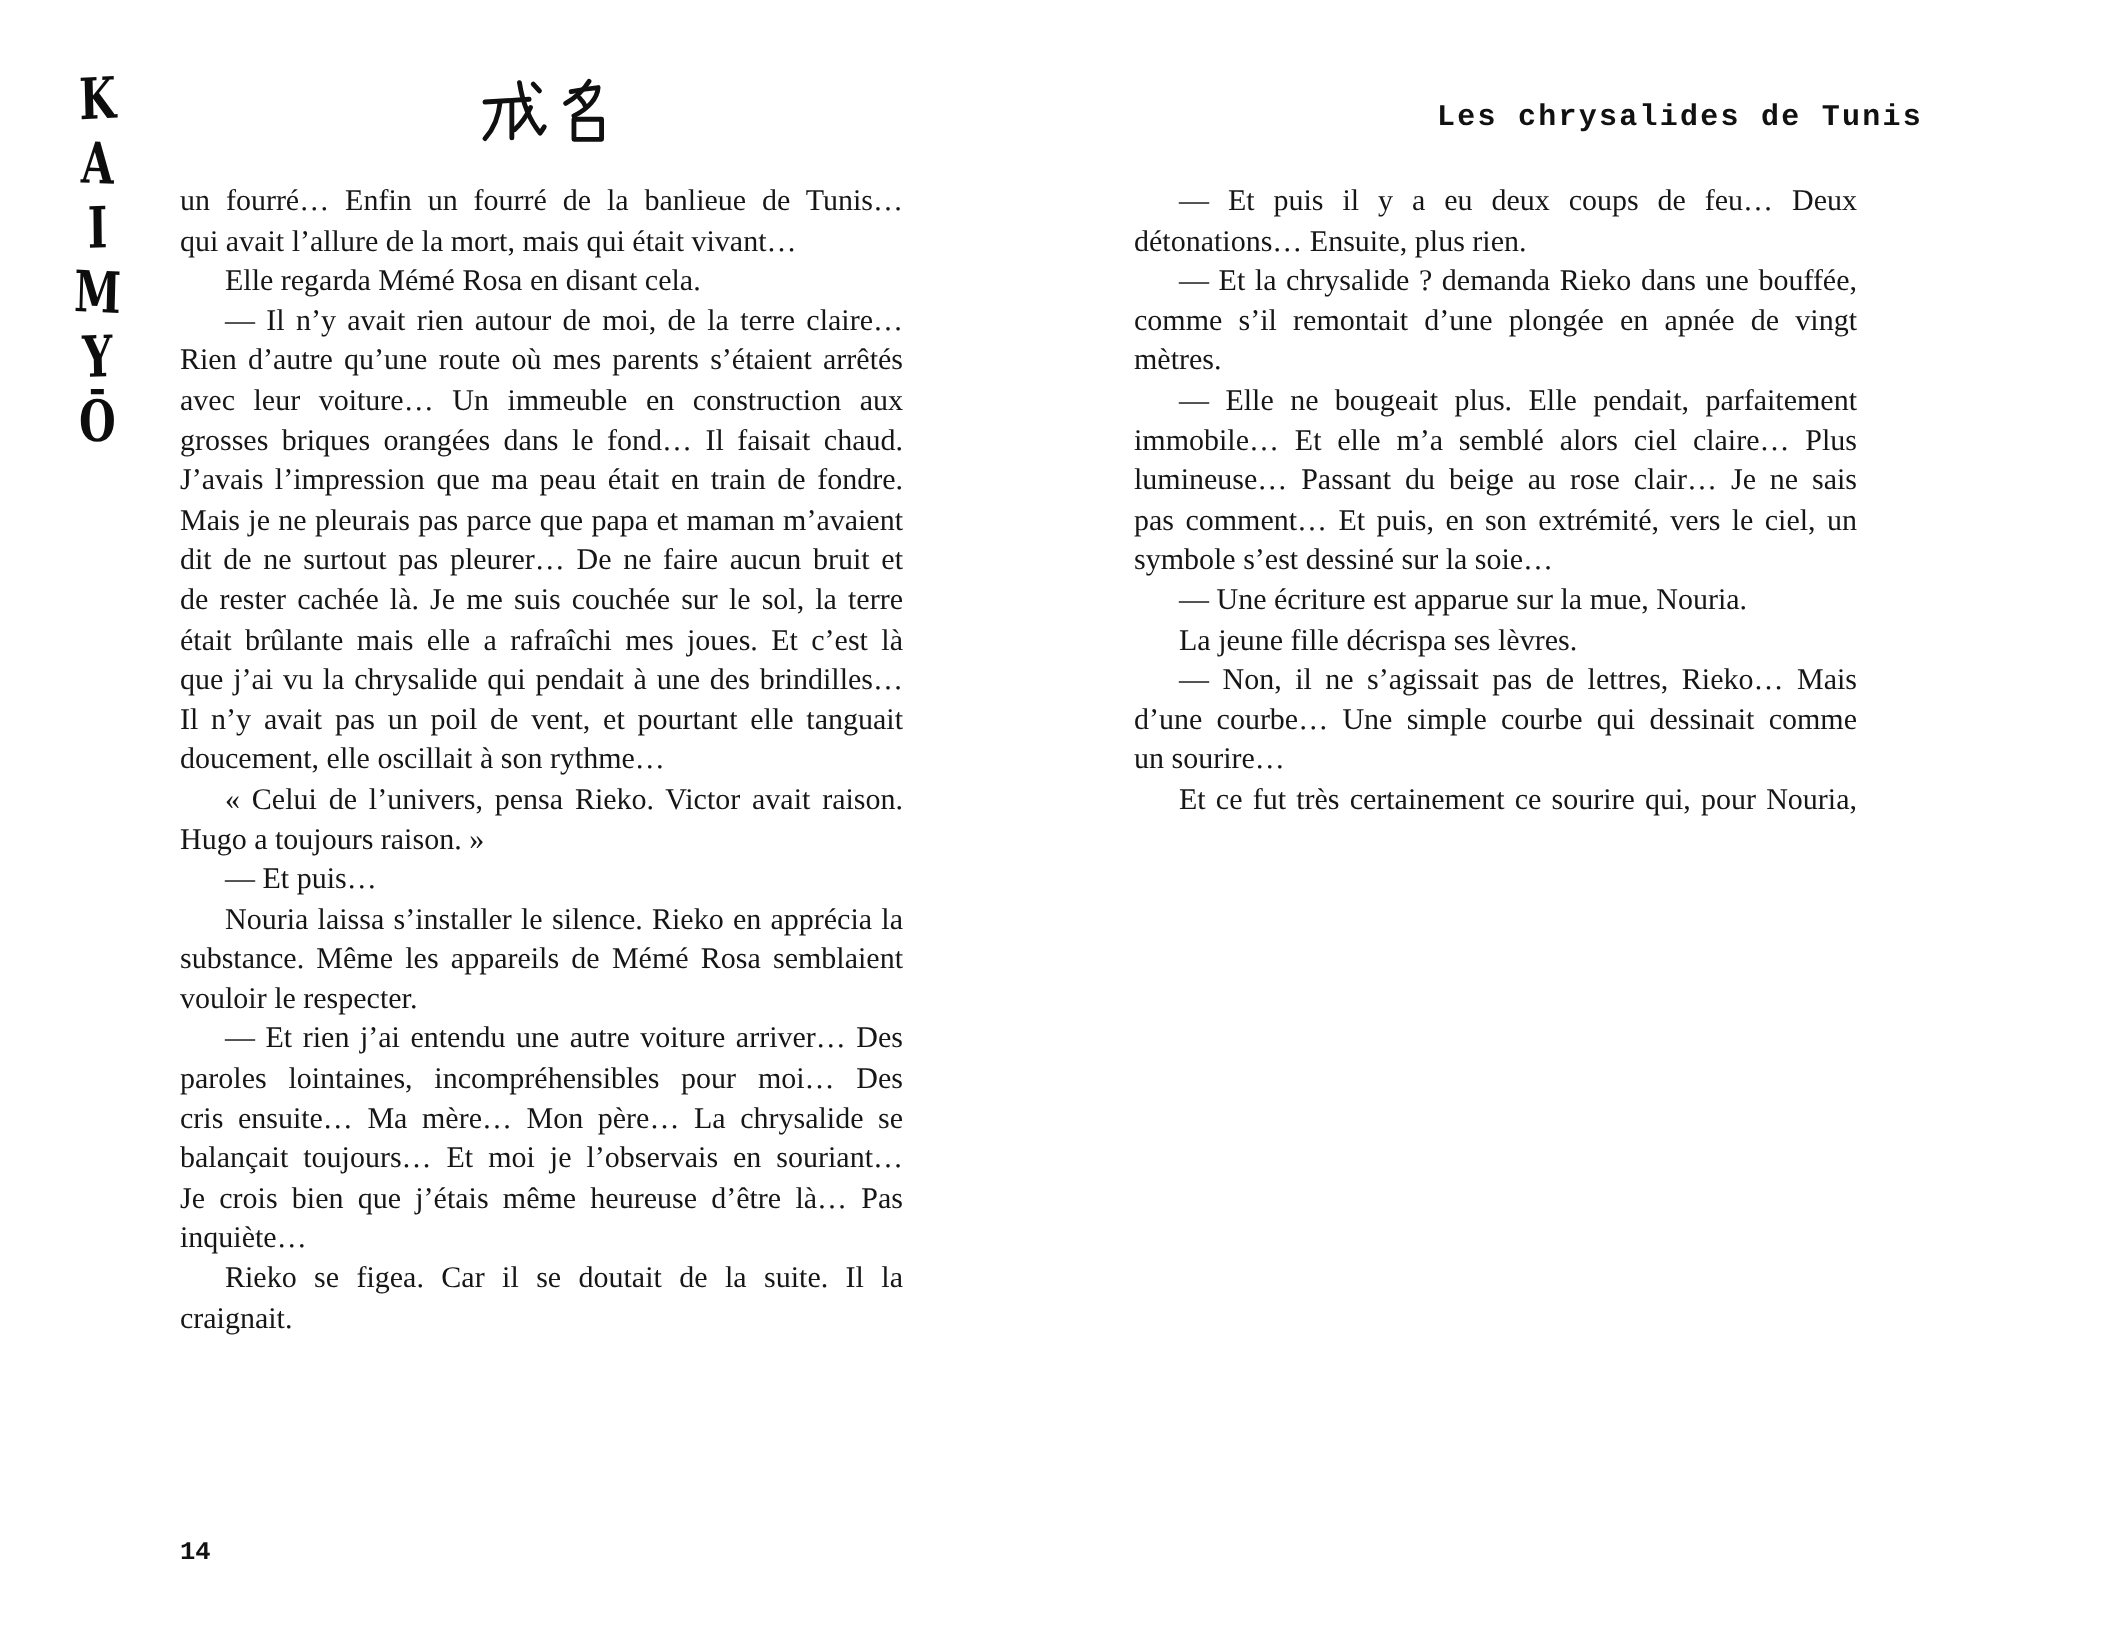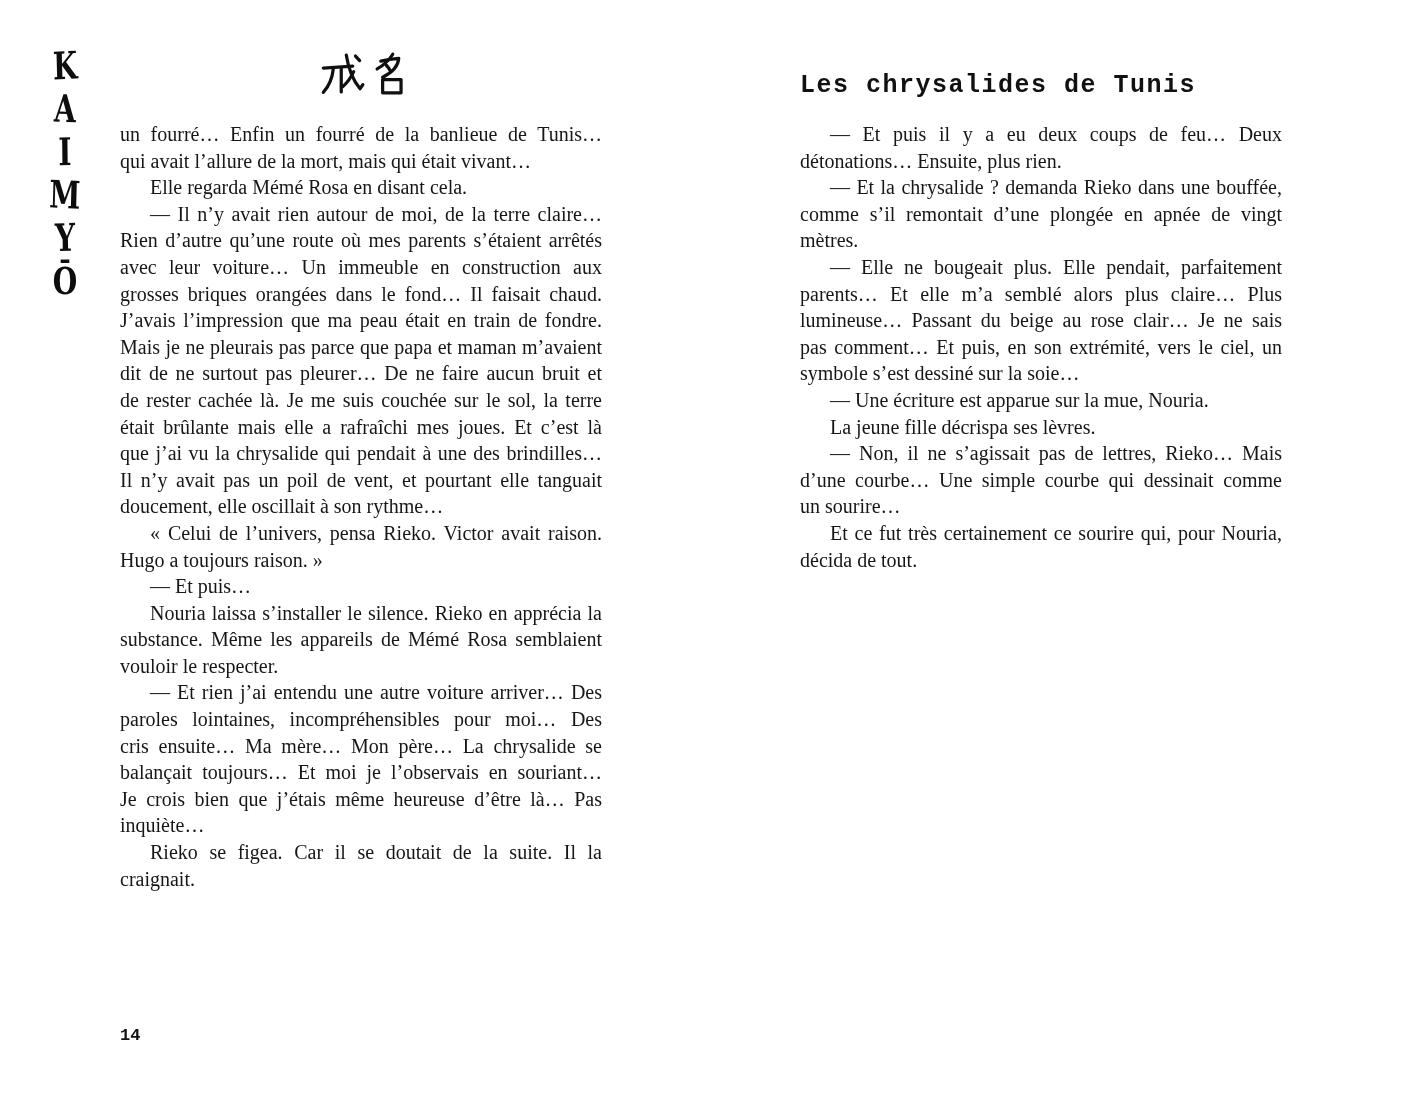--- a/index.html
+++ b/index.html
@@ -18,29 +18,29 @@
   .kaimyo .letter:nth-child(3){ transform:scaleX(.74) rotate(-1deg); }
   .kaimyo .letter:nth-child(4){ transform:scaleX(.74) rotate(2deg); }
   .kaimyo .letter:nth-child(5){ transform:scaleX(.74) rotate(-1.5deg); }
   .kaimyo .letter:nth-child(6){ transform:scaleX(.74); }
 
   
   .kanji-title { position:absolute; left:320px; top:51px; }
 
   
   .running-header {
-    position:absolute; left:800px; top:50px; width:482px; text-align:left;
-    font-family:"Liberation Mono", monospace; font-size:25px; letter-spacing:1.5px;
+    position:absolute; left:800px; top:50px; width:482px; text-align:right;
+    font-family:"Liberation Mono", monospace; font-size:20px; letter-spacing:1.5px;
     color:#111; white-space:nowrap;
   }
 
   
   .page-body { position:absolute; top:121px; width:482px; font-size:20px; line-height:26.6px; }
   #left-body  { left:120px; }
-  #right-body { left:800px; }
+  #right-body { left:756px; }
   .line { text-align:justify; text-align-last:justify; hyphens:none; }
   .line.para-end { text-align-last:left; }
   .line.indent { text-indent:30px; }
 
   .page-number {
     position:absolute; left:120px; top:1026px; width:482px; text-align:left;
     font-family:"Liberation Mono", monospace; font-size:17px; font-weight:700; color:#111;
   }
 </style>
 </head>
@@ -111,28 +111,27 @@
       <div class="line indent">Rieko se figea. Car il se doutait de la suite. Il la</div>
       <div class="line para-end">craignait.</div>
     </section>
   <section class="page-body" id="right-body">
       <div class="line indent">— Et puis il y a eu deux coups de feu… Deux</div>
       <div class="line para-end">détonations… Ensuite, plus rien.</div>
       <div class="line indent">— Et la chrysalide ? demanda Rieko dans une bouffée,</div>
       <div class="line">comme s’il remontait d’une plongée en apnée de vingt</div>
       <div class="line para-end">mètres.</div>
       <div class="line indent">— Elle ne bougeait plus. Elle pendait, parfaitement</div>
-      <div class="line">parents… Et elle m’a semblé alors plus claire… Plus</div>
+      <div class="line">immobile… Et elle m’a semblé alors ciel claire… Plus</div>
       <div class="line">lumineuse… Passant du beige au rose clair… Je ne sais</div>
       <div class="line">pas comment… Et puis, en son extrémité, vers le ciel, un</div>
       <div class="line para-end">symbole s’est dessiné sur la soie…</div>
       <div class="line para-end indent">— Une écriture est apparue sur la mue, Nouria.</div>
       <div class="line para-end indent">La jeune fille décrispa ses lèvres.</div>
       <div class="line indent">— Non, il ne s’agissait pas de lettres, Rieko… Mais</div>
       <div class="line">d’une courbe… Une simple courbe qui dessinait comme</div>
       <div class="line para-end">un sourire…</div>
       <div class="line indent">Et ce fut très certainement ce sourire qui, pour Nouria,</div>
-      <div class="line para-end">décida de tout.</div>
     </section>
 
   <div class="page-number">14</div>
 
 </div>
 
 </body></html>

